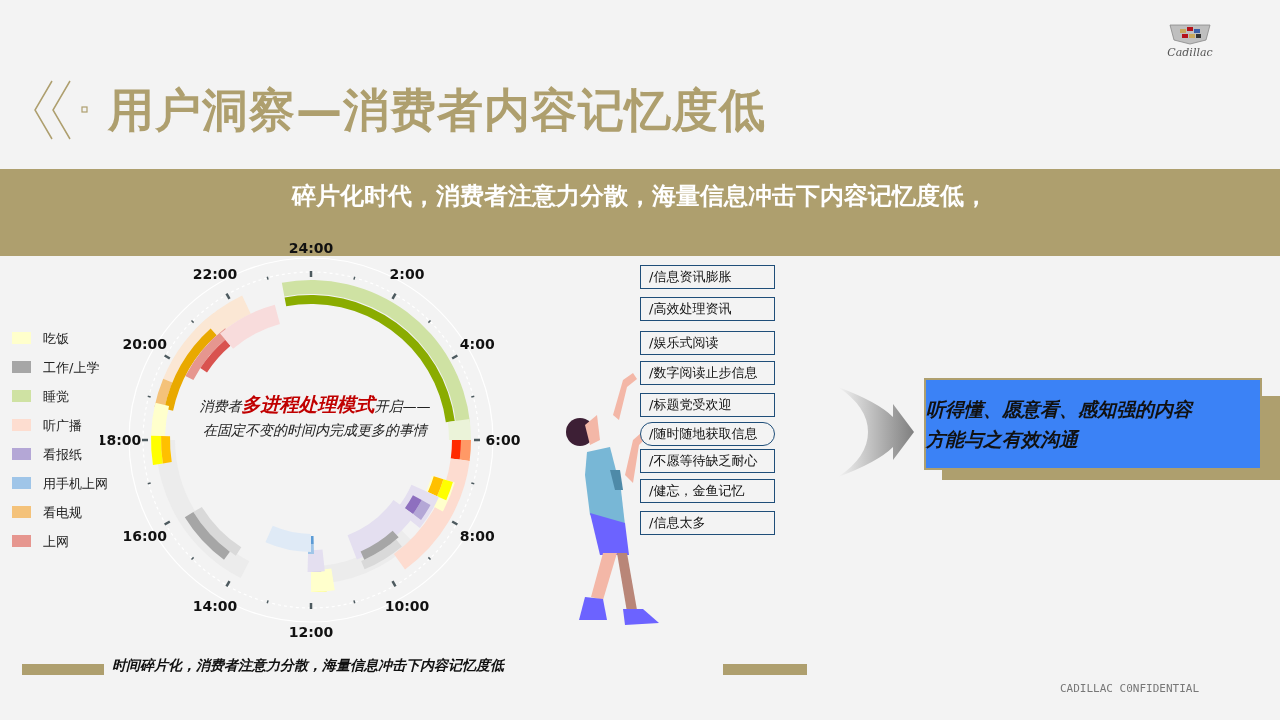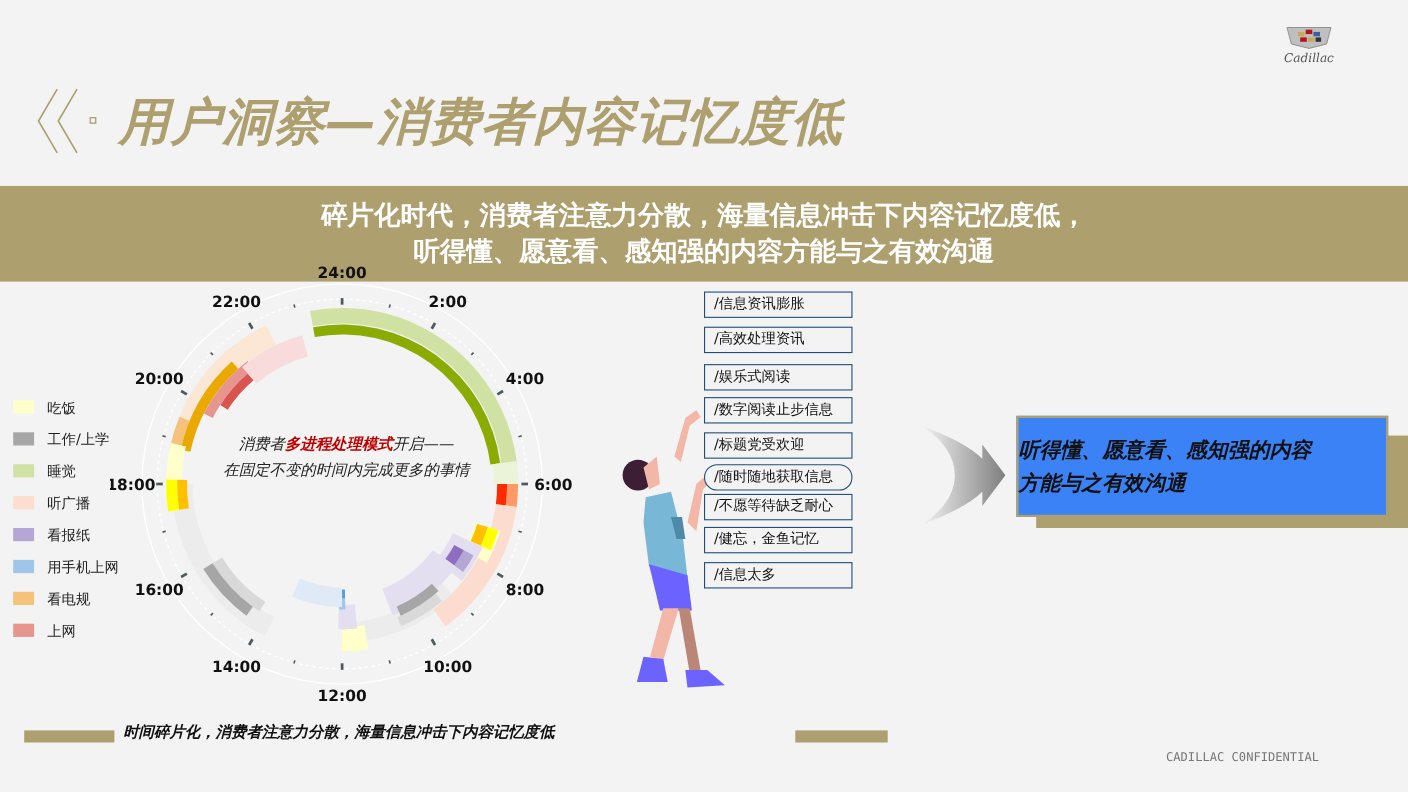--- a/index.html
+++ b/index.html
@@ -1,30 +1,30 @@
 <!DOCTYPE html>
 <html><head>
 <meta charset="utf-8">
 <style>
   html, body { margin:0; padding:0; }
   body { width:1280px; height:720px; background:#f3f3f3; position:relative; overflow:hidden; font-family:"DejaVu Sans", "Liberation Sans", sans-serif; }
   .abs { position:absolute; }
   #title-row { left:30px; top:78px; height:64px; }
-  #title-text { position:absolute; left:78px; top:2px; font-size:46px; font-weight:bold; font-style:italic; color:#ae9f6e; letter-spacing:1px; white-space:nowrap; line-height:60px;text-align:right; }
+  #title-text { position:absolute; left:78px; top:2px; font-size:46px; font-weight:bold; color:#ae9f6e; letter-spacing:1px; white-space:nowrap; line-height:60px;text-align:right; }
   #logo { left:1160px; top:22px; width:60px; height:40px; }
   #logo-word { position:absolute; left:0; top:24px; width:60px; text-align:center; font-family:"DejaVu Serif", serif; font-style:italic; font-size:11px; color:#555; }
   #banner { left:0; top:148px; width:1280px; height:87px; background:#ae9f6e; color:#fff; text-align:center; font-weight:bold; font-size:24px; line-height:32px; padding-top:11px; box-sizing:border-box;margin-top:21px; }
-  #legend { left:12px; top:330px; width:110px;margin-top:32px; }
+  #legend { left:12px; top:330px; width:110px; }
   .leg-item { position:relative; height:29px; }
   .leg-swatch { position:absolute; left:0; top:2px; width:19px; height:12px; }
   .leg-label { position:absolute; left:31px; top:0; font-size:13px; color:#222; white-space:nowrap; }
   #chart-svg { left:100px; top:240px; width:440px; height:410px; }
   .tick-label { font-family:"DejaVu Sans", sans-serif; font-weight:bold; font-size:14px; fill:#111; }
   #center-text { left:170px; top:392px; width:290px; text-align:center; font-style:italic; color:#222; font-size:14px; line-height:24px; }
-  #center-text .hl { color:#c00000; font-weight:bold; font-size:14px; }
+  #center-text .hl { color:#c00000; font-weight:bold; font-size:19px; }
   .tag-box { position:absolute; left:640px; width:135px; height:24px; border:1.5px solid #1f4e79; background:#f3f3f3; box-sizing:border-box; font-size:13px; color:#111; line-height:21px; padding-left:8px; white-space:nowrap; }
   #person { left:555px; top:365px; width:115px; height:265px; }
   #arrow { left:838px; top:382px; width:80px; height:100px; }
   #result-shadow { left:942px; top:396px; width:338px; height:84px; background:#ae9f6e; }
   #result-box { left:924px; top:378px; width:338px; height:92px; background:#3b82f6; border:2px solid #ae9f6e; box-sizing:border-box; text-align:left; font-style:italic; font-weight:bold; font-size:19px; color:#111; line-height:30px; padding-top:14px; }
   #bottom-bar-left { left:22px; top:664px; width:82px; height:11px; background:#ae9f6e; }
   #bottom-bar-right { left:723px; top:664px; width:84px; height:11px; background:#ae9f6e; }
   #bottom-text { left:112px; top:657px; font-size:14px; font-weight:bold; font-style:italic; color:#111; white-space:nowrap; }
   #footer { left:1060px; top:682px; font-family:"DejaVu Sans Mono", "Liberation Mono", monospace; font-size:11px; color:#777; white-space:nowrap; }
 </style>
@@ -48,21 +48,20 @@
     <rect x="34" y="7" width="6" height="4" fill="#3a5fa8"></rect>
     <rect x="22" y="12" width="6" height="4" fill="#b5121b"></rect>
     <rect x="29" y="12" width="6" height="4" fill="#c8a85b"></rect>
     <rect x="36" y="12" width="5" height="4" fill="#333"></rect>
   </svg>
   <div id="logo-word">Cadillac</div>
 </div>
 
 <div id="banner" class="abs">
   <div>碎片化时代，消费者注意力分散，海量信息冲击下内容记忆度低，</div>
-  <div>听得懂、愿意看、感知强的内容方能与之有效沟通</div>
 </div>
 
 <div id="legend" class="abs">
   <div class="leg-item">
       <span class="leg-swatch" style="background:#ffffcc"></span>
       <span class="leg-label">吃饭</span>
     </div>
   <div class="leg-item">
       <span class="leg-swatch" style="background:#a6a6a6"></span>
       <span class="leg-label">工作/上学</span>

